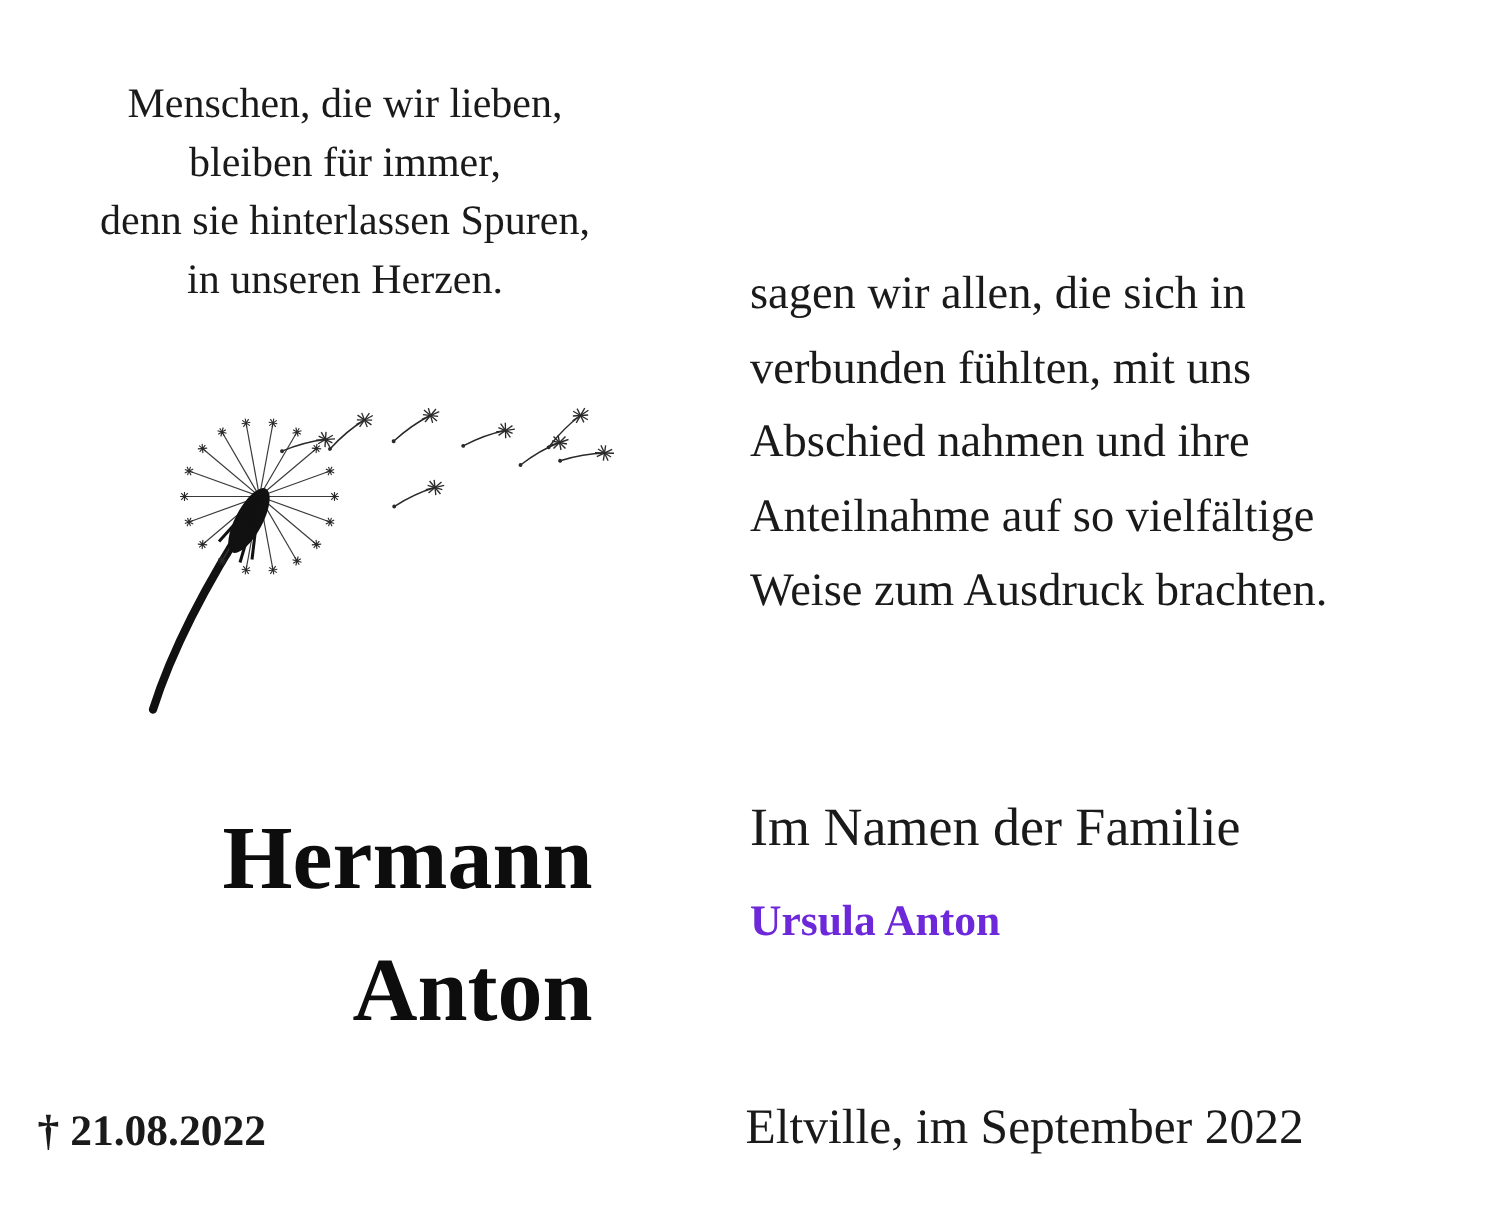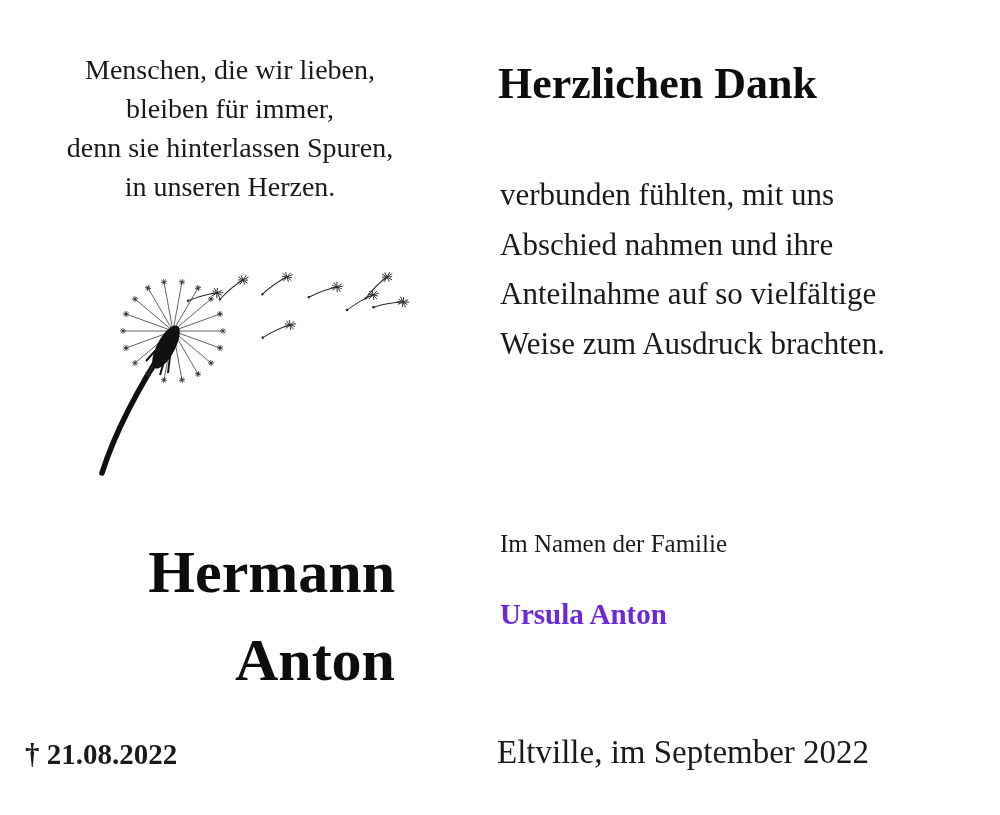--- a/index.html
+++ b/index.html
@@ -71,21 +71,21 @@
     width: 490px;
     font-size: 31px;
     line-height: 49.5px;
     color: #1a1a1a;
   }
   .family-attribution {
     position: absolute;
     left: 500px;
     top: 530px;
     width: 470px;
-    font-size: 25px;
+    font-size: 36px;
     color: #1a1a1a;
   }
   .family-signature {
     position: absolute;
     left: 500px;
     top: 598px;
     width: 470px;
     font-size: 29px;
     font-weight: bold;
     color: #6d28d9;
@@ -179,23 +179,23 @@
     </g>
   </svg>
 
   <div class="deceased-name">
     <div>Hermann</div>
     <div>Anton</div>
   </div>
 
   <div class="death-date">† 21.08.2022</div>
 
-  <div class="thanks-heading">Herzlichen Dank</div>
 
   <div class="thanks-paragraph">
+    <div>sagen wir allen, die sich in</div>
     <div>verbunden fühlten, mit uns</div>
     <div>Abschied nahmen und ihre</div>
     <div>Anteilnahme auf so vielfältige</div>
     <div>Weise zum Ausdruck brachten.</div>
   </div>
 
   <div class="family-attribution">Im Namen der Familie</div>
 
   <div class="family-signature">Ursula Anton</div>
 

